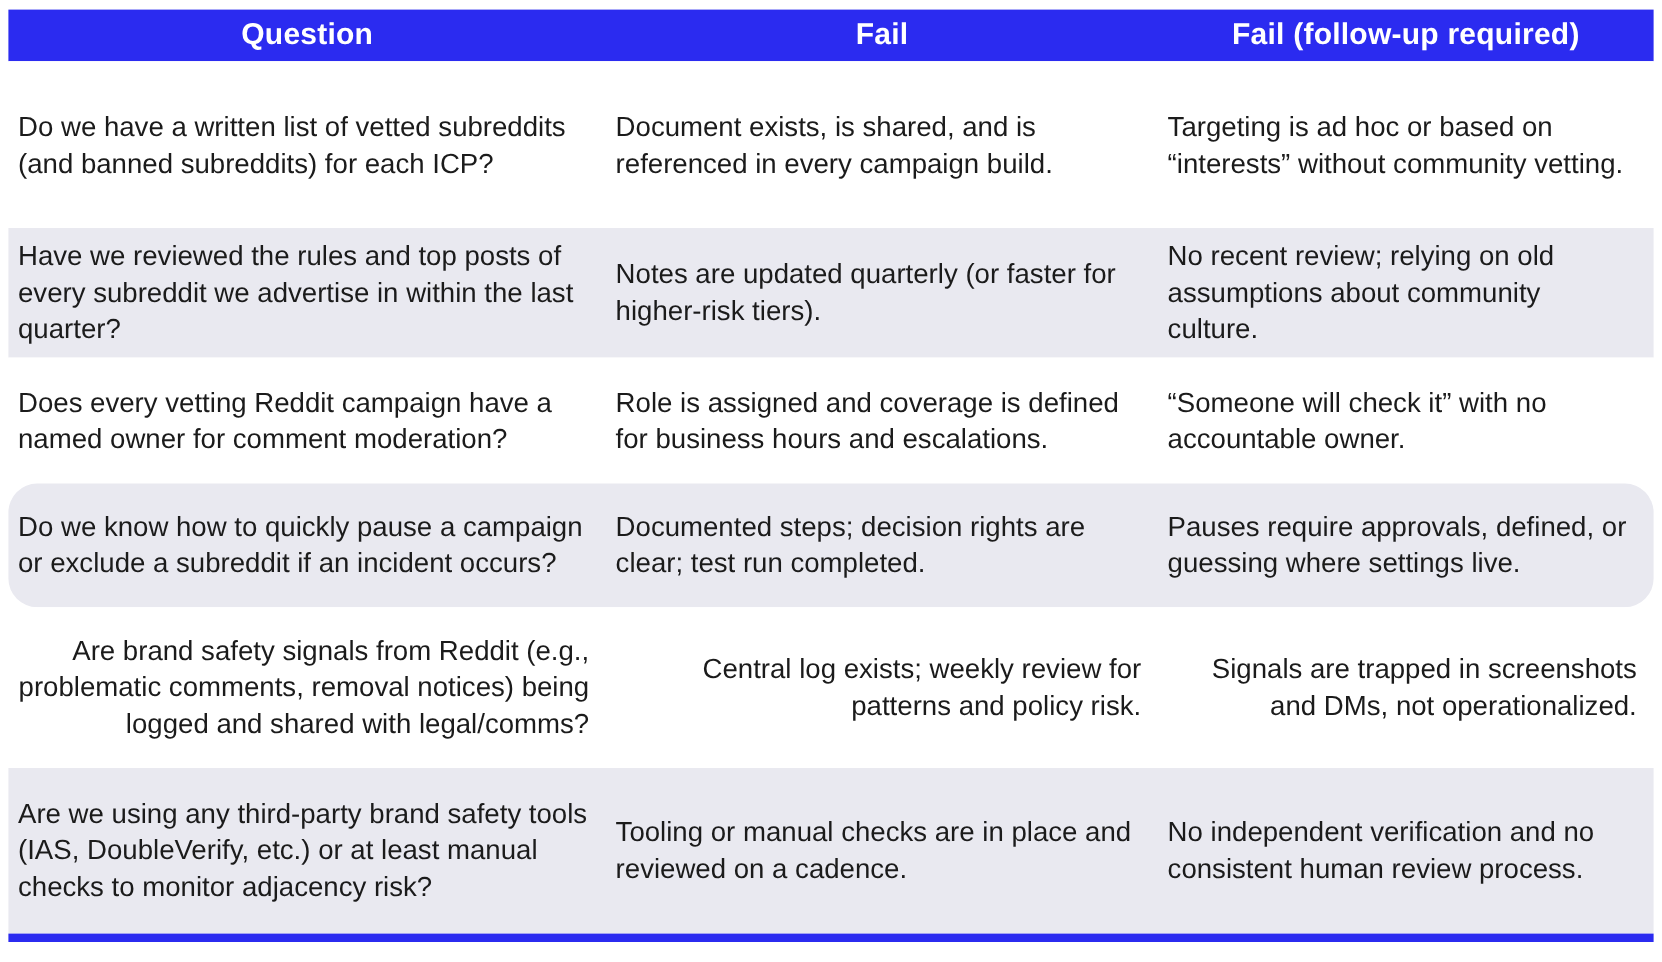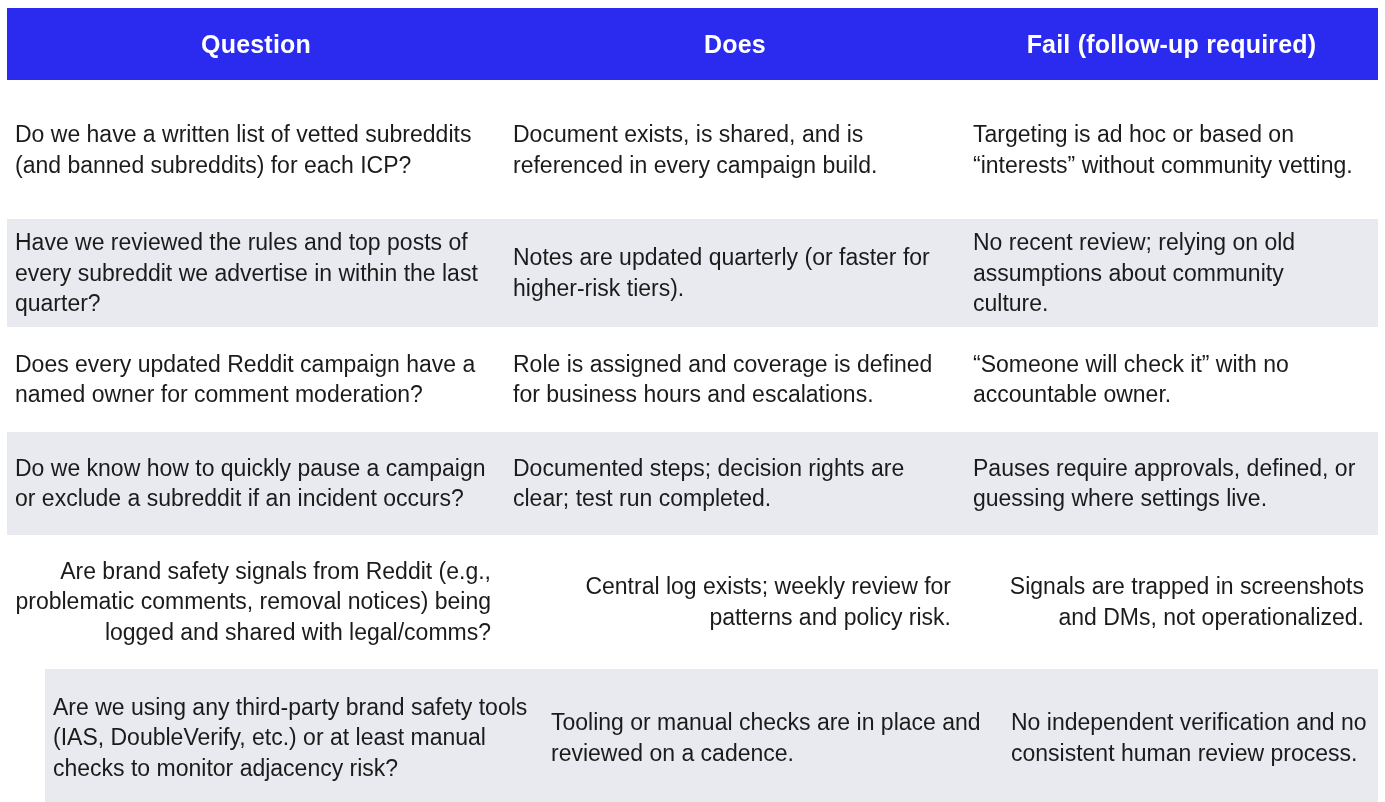--- a/index.html
+++ b/index.html
@@ -14,21 +14,21 @@
   .checklist-table {
     width: 1371px;
     margin: 8px 7px 0 7px;
   }
   .trow {
     display: grid;
     grid-template-columns: 498px 460px 413px;
   }
   .thead {
     background: #2b2bf0;
-    height: 72px;
+    height: 43px;
   }
   .hcell {
     display: flex;
     align-items: center;
     justify-content: center;
     color: #ffffff;
     font-size: 25px;
     font-weight: bold;
     letter-spacing: 0.2px;
   }
@@ -38,52 +38,52 @@
     font-size: 23px;
     line-height: 1.33;
     padding: 8px 14px 8px 8px;
   }
   .tbody-row:nth-child(odd) { background: #ffffff; }
   .tbody-row:nth-child(even) { background: #e9e9f0; }
   
   .tbody-row:nth-child(1) { min-height: 139px; }
   .tbody-row:nth-child(2) { min-height: 107px; }
   .tbody-row:nth-child(3) { min-height: 105px; }
-  .tbody-row:nth-child(4) { min-height: 103px; }
+  .tbody-row:nth-child(4) { min-height: 103px; border-radius: 24px; }
   .tbody-row:nth-child(5) { min-height: 134px; text-align: right; }
-  .tbody-row:nth-child(6) { min-height: 138px; margin-left: 38px; }
+  .tbody-row:nth-child(6) { min-height: 138px; }
   .footer-bar {
     height: 7px;
     background: #2b2bf0;
   }
 </style>
 </head>
 <body>
 
 <div class="checklist-table">
 
   <div class="trow thead">
     <div class="hcell">Question</div>
-    <div class="hcell">Does</div>
+    <div class="hcell">Fail</div>
     <div class="hcell">Fail (follow-up required)</div>
   </div>
 
   <div>
     <div class="trow tbody-row">
       <div class="cell">Do we have a written list of vetted subreddits (and banned subreddits) for each ICP?</div>
       <div class="cell">Document exists, is shared, and is referenced in every campaign build.</div>
       <div class="cell">Targeting is ad hoc or based on “interests” without community vetting.</div>
     </div>
     <div class="trow tbody-row">
       <div class="cell">Have we reviewed the rules and top posts of every subreddit we advertise in within the last quarter?</div>
       <div class="cell">Notes are updated quarterly (or faster for higher-risk tiers).</div>
       <div class="cell">No recent review; relying on old assumptions about community culture.</div>
     </div>
     <div class="trow tbody-row">
-      <div class="cell">Does every updated Reddit campaign have a named owner for comment moderation?</div>
+      <div class="cell">Does every vetting Reddit campaign have a named owner for comment moderation?</div>
       <div class="cell">Role is assigned and coverage is defined for business hours and escalations.</div>
       <div class="cell">“Someone will check it” with no accountable owner.</div>
     </div>
     <div class="trow tbody-row">
       <div class="cell">Do we know how to quickly pause a campaign or exclude a subreddit if an incident occurs?</div>
       <div class="cell">Documented steps; decision rights are clear; test run completed.</div>
       <div class="cell">Pauses require approvals, defined, or guessing where settings live.</div>
     </div>
     <div class="trow tbody-row">
       <div class="cell">Are brand safety signals from Reddit (e.g., problematic comments, removal notices) being logged and shared with legal/comms?</div>

